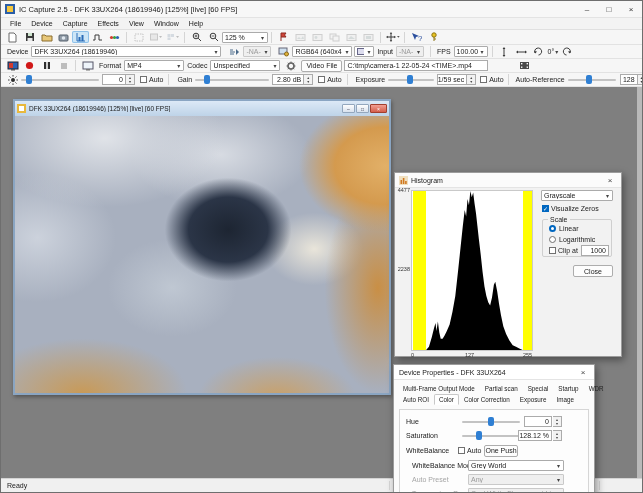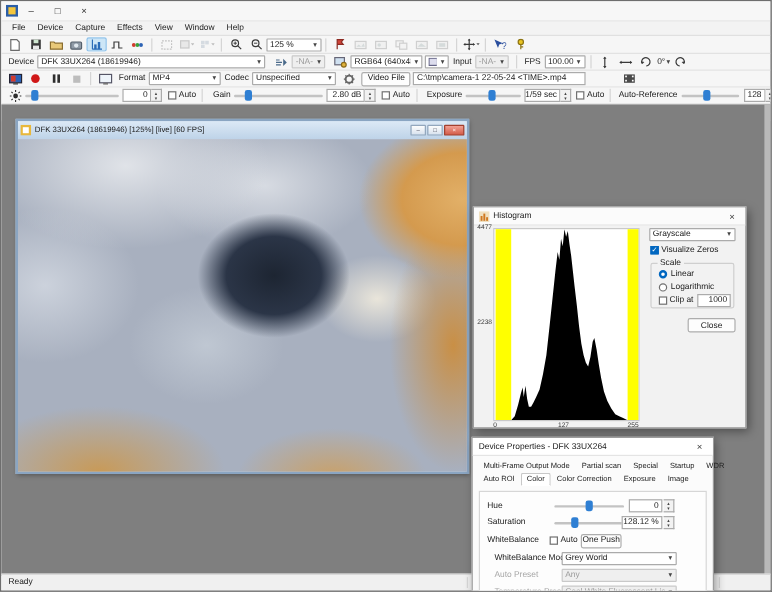--- a/index.html
+++ b/index.html
@@ -103,20 +103,21 @@
 </head>
 <body>
 
 <div id="app">
 
   <div class="titlebar">
     <svg width="10" height="10" viewBox="0 0 10 10">
         <rect x="0" y="0" width="10" height="10" fill="#2b5ea7"></rect>
         <rect x="2" y="2" width="6" height="6" fill="#f4c63c"></rect>
       </svg>
+    <span class="ttl">IC Capture 2.5 - DFK 33UX264 (18619946) [125%] [live] [60 FPS]</span>
     <div class="winbtns">
       <span class="winbtn">–</span>
       <span class="winbtn">□</span>
       <span class="winbtn">×</span>
     </div>
   </div>
 
   <div class="menubar">
     <span>File</span>
     <span>Device</span>

